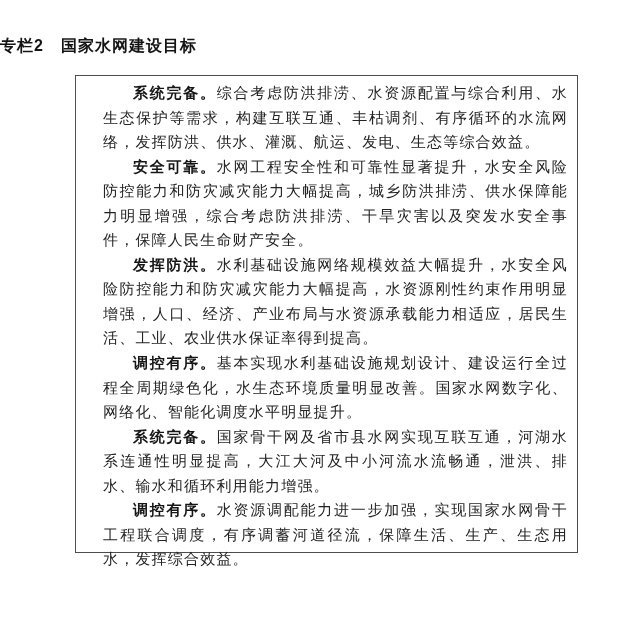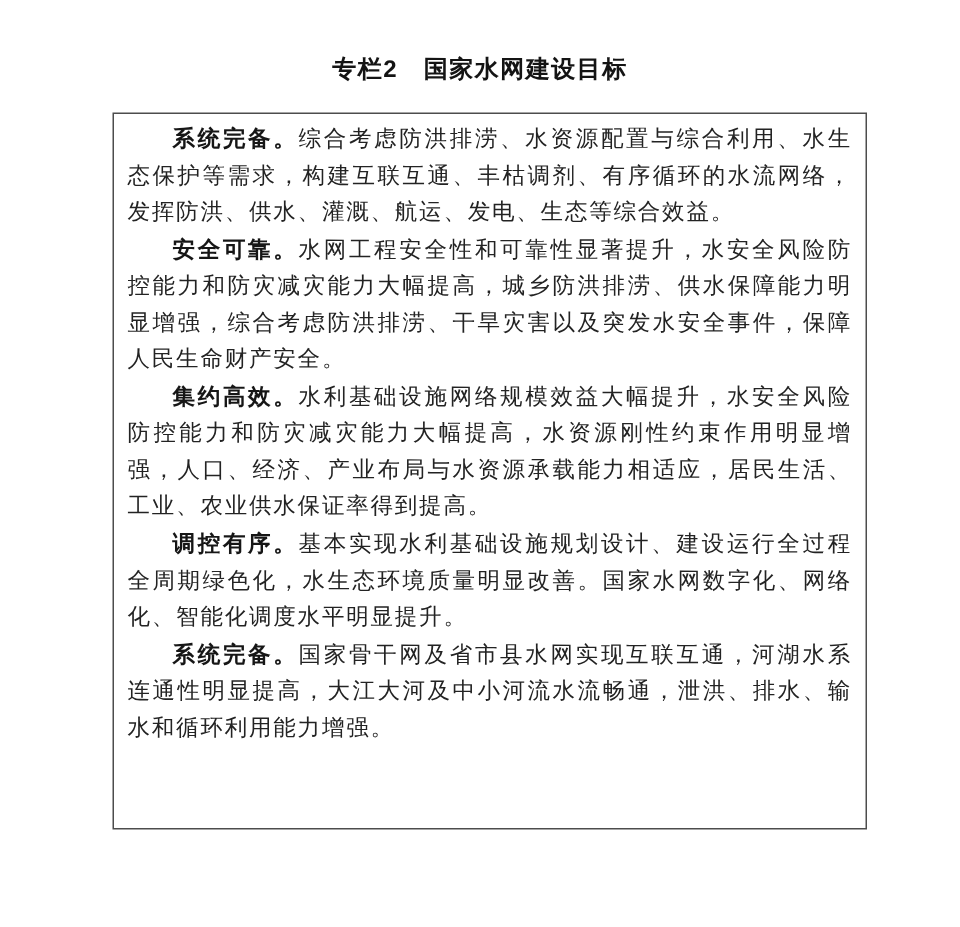--- a/index.html
+++ b/index.html
@@ -13,37 +13,36 @@
     background: #ffffff;
     font-family: "Liberation Serif", serif;
     color: #1f1f1f;
     overflow: hidden;
   }
   .doc-title {
     position: absolute;
     left: 0;
     top: 36px;
     width: 640px;
-    text-align: center;
     font-family: "Liberation Sans", sans-serif;
     font-weight: bold;
     font-size: 16px;
     letter-spacing: 1px;
     color: #141414;
   }
   .panel {
     position: absolute;
     left: 75px;
     top: 75px;
     width: 503px;
     height: 478px;
     box-sizing: border-box;
     border: 1px solid #4d4d4d;
     background: #ffffff;
-    padding: 5px 9px 6px 9px;
+    padding: 5px 9px 6px 27px;
   }
   .panel p {
     margin: 0;
     text-indent: 2em;
     text-align: justify;
     text-justify: inter-ideograph;
     font-size: 15px;
     letter-spacing: 1.2px;
     line-height: 24.55px;
     color: #232323;
@@ -57,20 +56,21 @@
 <body>
 
 <div class="doc-title">专栏2　国家水网建设目标</div>
 
 <div class="panel">
 
   <p><span class="lead">系统完备。</span><span>综合考虑防洪排涝、水资源配置与综合利用、水生态保护等需求，构建互联互通、丰枯调剂、有序循环的水流网络，发挥防洪、供水、灌溉、航运、发电、生态等综合效益。</span></p>
 
   <p><span class="lead">安全可靠。</span><span>水网工程安全性和可靠性显著提升，水安全风险防控能力和防灾减灾能力大幅提高，城乡防洪排涝、供水保障能力明显增强，综合考虑防洪排涝、干旱灾害以及突发水安全事件，保障人民生命财产安全。</span></p>
 
-  <p><span class="lead">集约高效。</span><span>水利基础设施网络规模效益大幅提升，水安全风险防控能力和防灾减灾能力大幅提高，水资源刚性约束作用明显增强，人口、经济、产业布局与水资源承载能力相适应，居民生活、工业、农业供水保证率得到提高。</span></p>
+  <p><span class="lead">发挥防洪。</span><span>水利基础设施网络规模效益大幅提升，水安全风险防控能力和防灾减灾能力大幅提高，水资源刚性约束作用明显增强，人口、经济、产业布局与水资源承载能力相适应，居民生活、工业、农业供水保证率得到提高。</span></p>
 
   <p><span class="lead">调控有序。</span><span>基本实现水利基础设施规划设计、建设运行全过程全周期绿色化，水生态环境质量明显改善。国家水网数字化、网络化、智能化调度水平明显提升。</span></p>
 
   <p><span class="lead">系统完备。</span><span>国家骨干网及省市县水网实现互联互通，河湖水系连通性明显提高，大江大河及中小河流水流畅通，泄洪、排水、输水和循环利用能力增强。</span></p>
 
+  <p><span class="lead">调控有序。</span><span>水资源调配能力进一步加强，实现国家水网骨干工程联合调度，有序调蓄河道径流，保障生活、生产、生态用水，发挥综合效益。</span></p>
 
 </div>
 
 </body></html>

